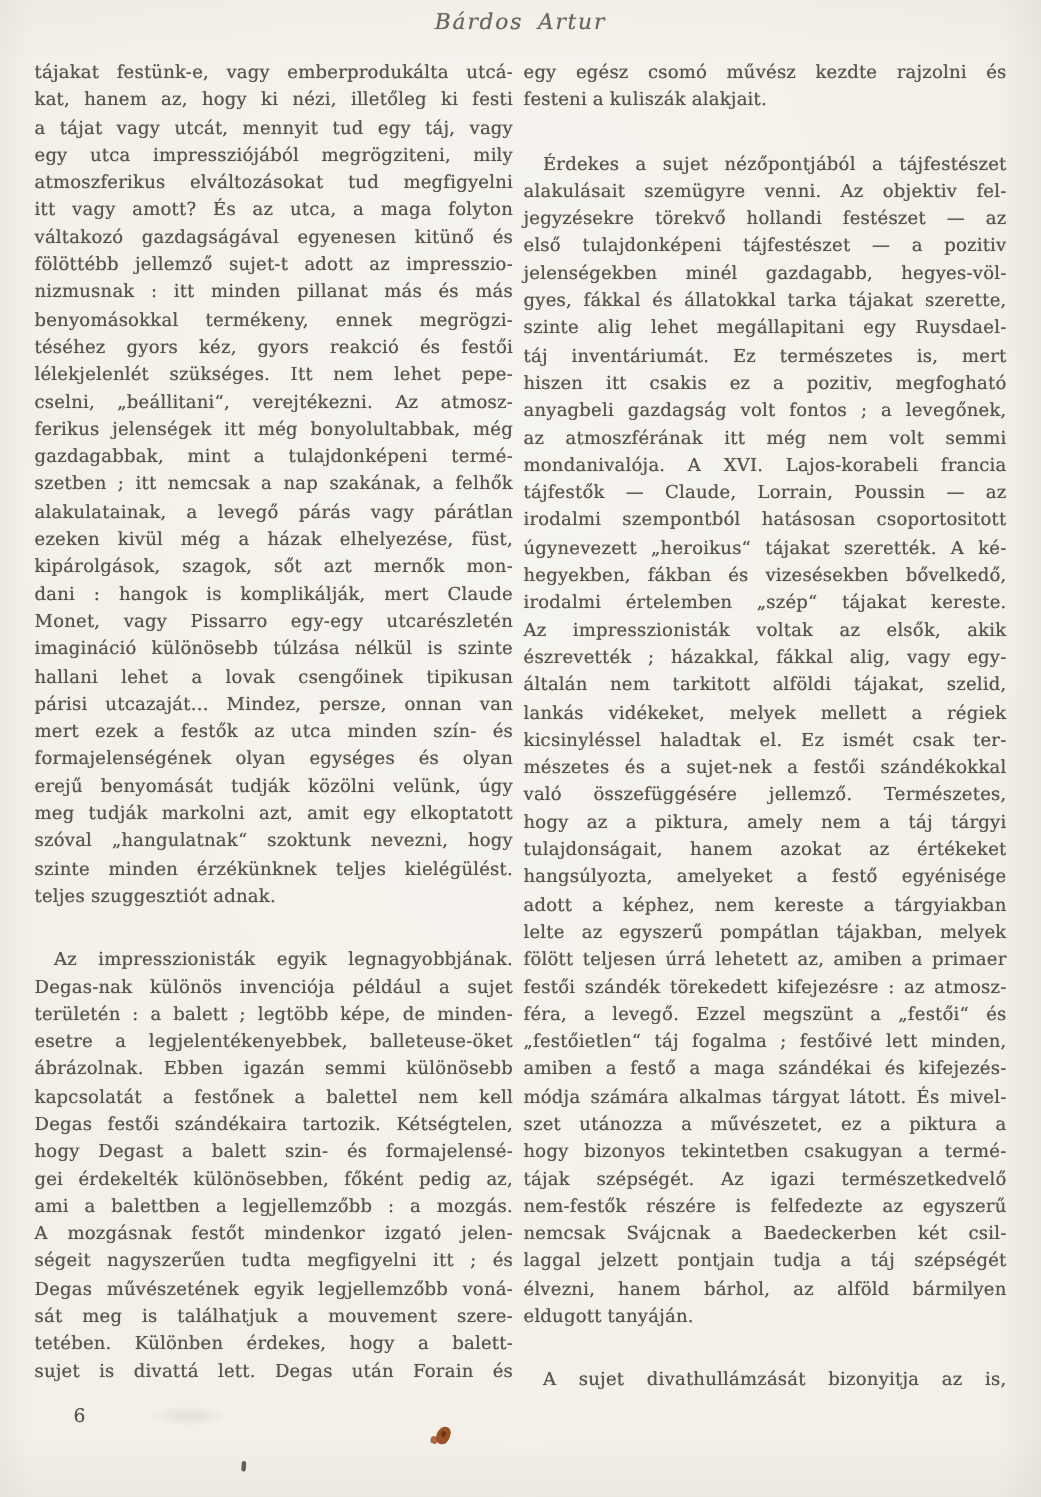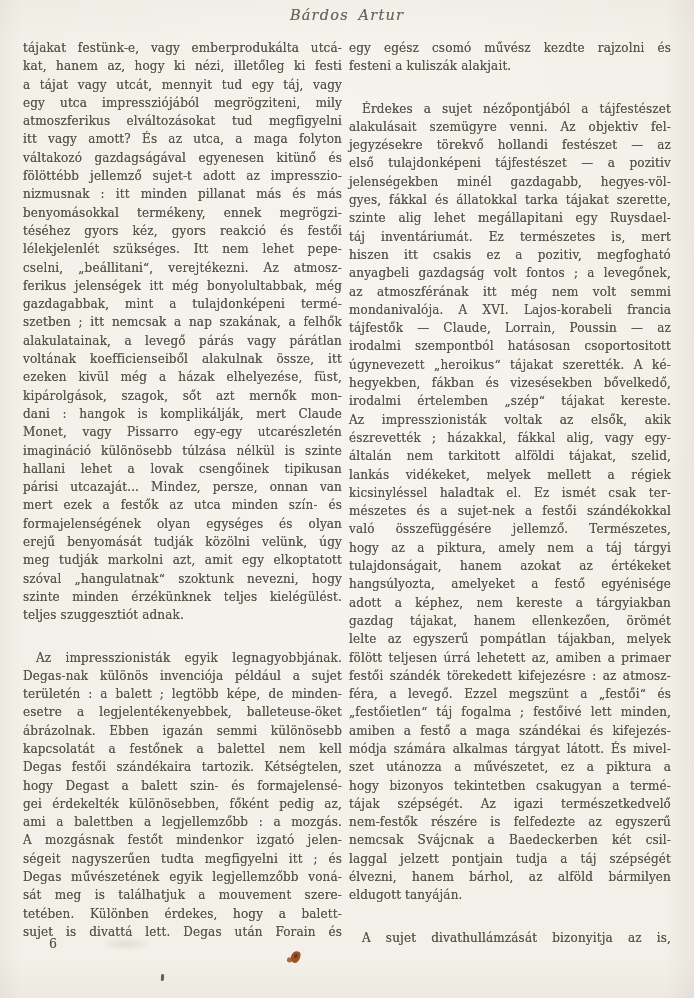--- a/index.html
+++ b/index.html
@@ -105,21 +105,20 @@
         <div class="tline">fölöttébb jellemző sujet-t adott az impresszio-</div>
         <div class="tline">nizmusnak : itt minden pillanat más és más</div>
         <div class="tline">benyomásokkal termékeny, ennek megrögzi-</div>
         <div class="tline">téséhez gyors kéz, gyors reakció és festői</div>
         <div class="tline">lélekjelenlét szükséges. Itt nem lehet pepe-</div>
         <div class="tline">cselni, „beállitani“, verejtékezni. Az atmosz-</div>
         <div class="tline">ferikus jelenségek itt még bonyolultabbak, még</div>
         <div class="tline">gazdagabbak, mint a tulajdonképeni termé-</div>
         <div class="tline">szetben ; itt nemcsak a nap szakának, a felhők</div>
         <div class="tline">alakulatainak, a levegő párás vagy párátlan</div>
-        <div class="tline">voltának koefficienseiből alakulnak össze, itt</div>
         <div class="tline">ezeken kivül még a házak elhelyezése, füst,</div>
         <div class="tline">kipárolgások, szagok, sőt azt mernők mon-</div>
         <div class="tline">dani : hangok is komplikálják, mert Claude</div>
         <div class="tline">Monet, vagy Pissarro egy-egy utcarészletén</div>
         <div class="tline">imagináció különösebb túlzása nélkül is szinte</div>
         <div class="tline">hallani lehet a lovak csengőinek tipikusan</div>
         <div class="tline">párisi utcazaját... Mindez, persze, onnan van</div>
         <div class="tline">mert ezek a festők az utca minden szín- és</div>
         <div class="tline">formajelenségének olyan egységes és olyan</div>
         <div class="tline">erejű benyomását tudják közölni velünk, úgy</div>
@@ -175,21 +174,20 @@
         <div class="tline">észrevették ; házakkal, fákkal alig, vagy egy-</div>
         <div class="tline">általán nem tarkitott alföldi tájakat, szelid,</div>
         <div class="tline">lankás vidékeket, melyek mellett a régiek</div>
         <div class="tline">kicsinyléssel haladtak el. Ez ismét csak ter-</div>
         <div class="tline">mészetes és a sujet-nek a festői szándékokkal</div>
         <div class="tline">való összefüggésére jellemző. Természetes,</div>
         <div class="tline">hogy az a piktura, amely nem a táj tárgyi</div>
         <div class="tline">tulajdonságait, hanem azokat az értékeket</div>
         <div class="tline">hangsúlyozta, amelyeket a festő egyénisége</div>
         <div class="tline">adott a képhez, nem kereste a tárgyiakban</div>
-        <div class="tline">gazdag tájakat, hanem ellenkezően, örömét</div>
         <div class="tline">lelte az egyszerű pompátlan tájakban, melyek</div>
         <div class="tline">fölött teljesen úrrá lehetett az, amiben a primaer</div>
         <div class="tline">festői szándék törekedett kifejezésre : az atmosz-</div>
         <div class="tline">féra, a levegő. Ezzel megszünt a „festői“ és</div>
         <div class="tline">„festőietlen“ táj fogalma ; festőivé lett minden,</div>
         <div class="tline">amiben a festő a maga szándékai és kifejezés-</div>
         <div class="tline">módja számára alkalmas tárgyat látott. És mivel-</div>
         <div class="tline">szet utánozza a művészetet, ez a piktura a</div>
         <div class="tline">hogy bizonyos tekintetben csakugyan a termé-</div>
         <div class="tline">tájak szépségét. Az igazi természetkedvelő</div>

